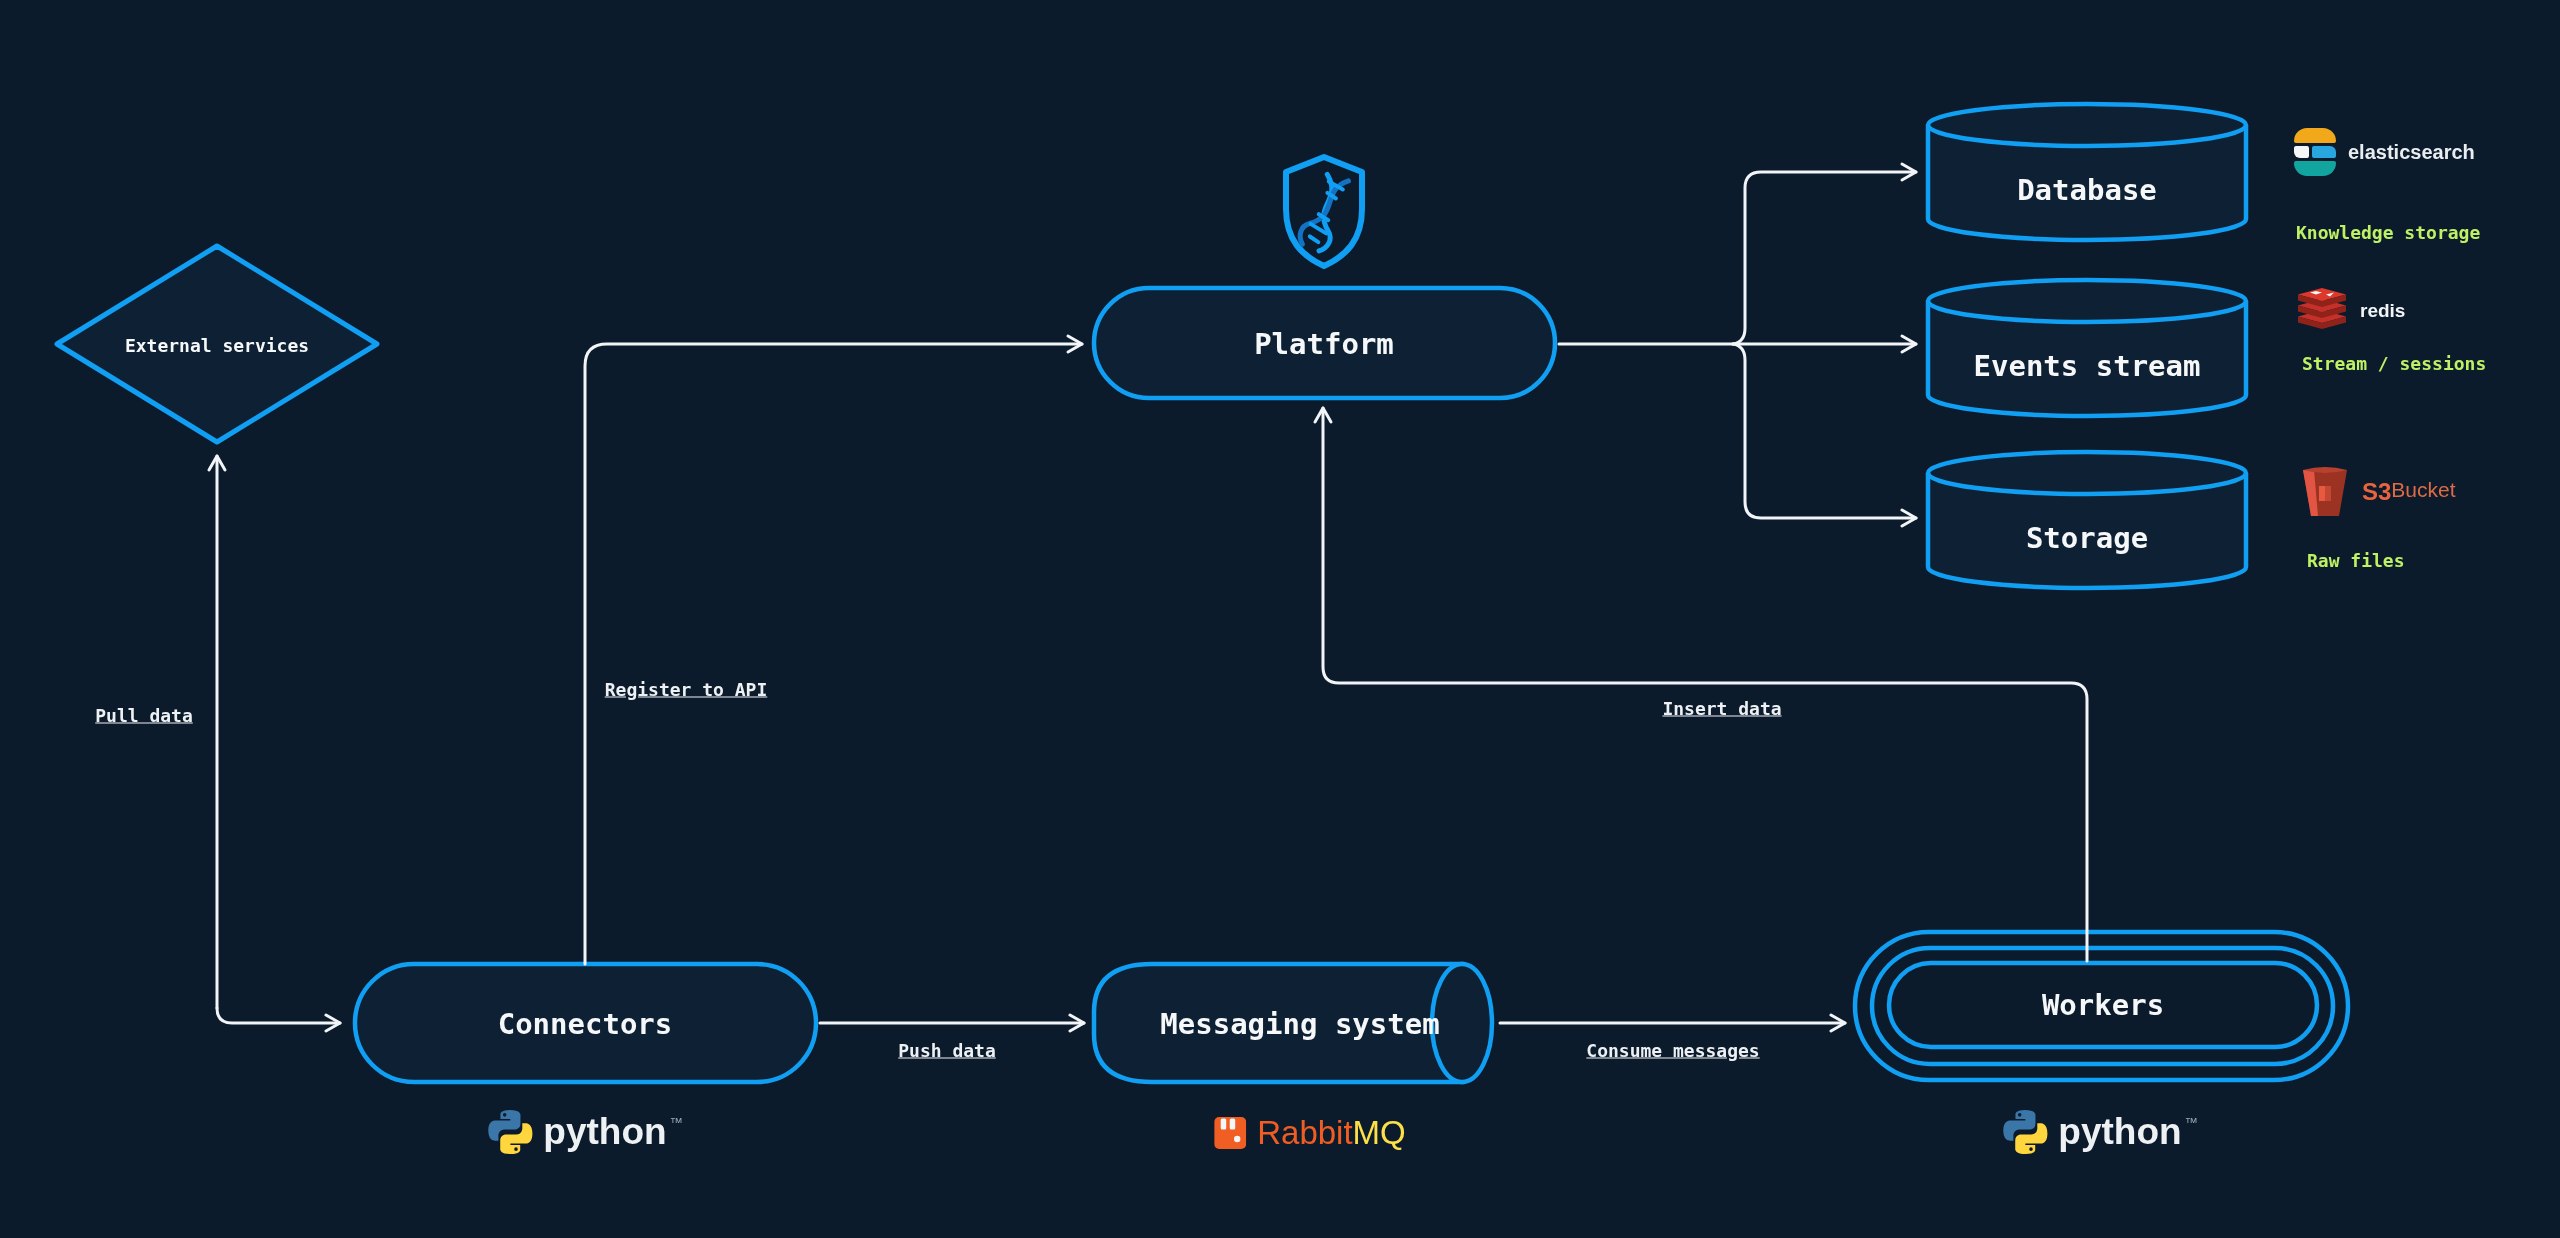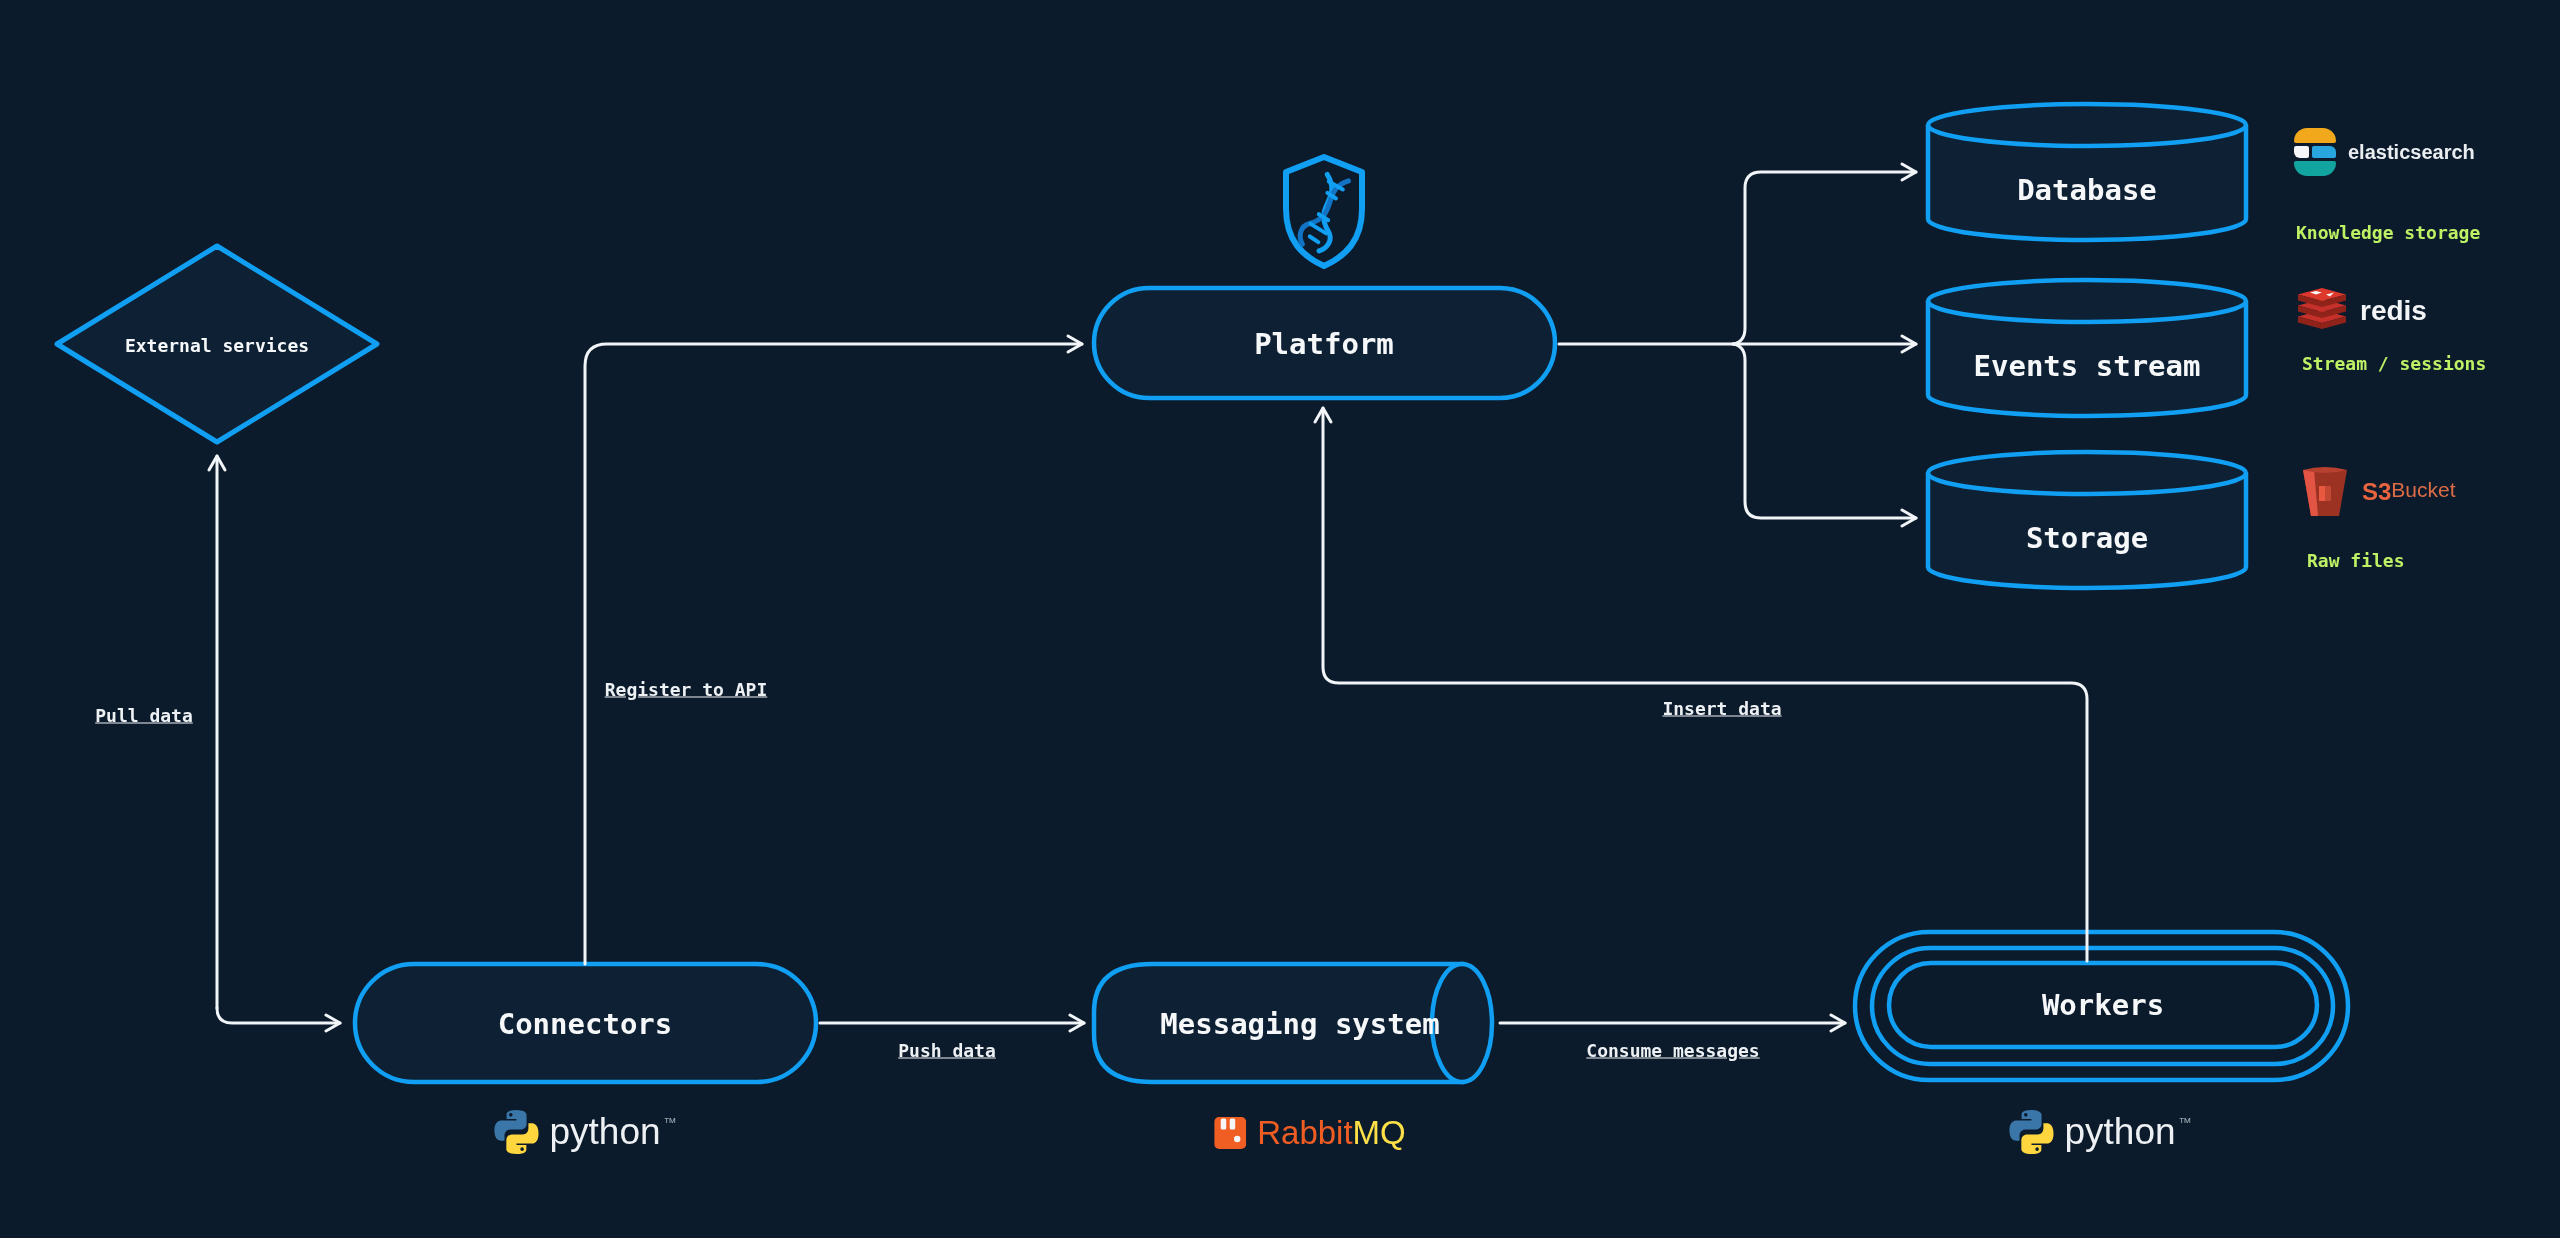--- a/index.html
+++ b/index.html
@@ -8,25 +8,25 @@
           font-family:"DejaVu Sans Mono", monospace;}
   svg.layer{position:absolute;left:0;top:0;}
   .txt{position:absolute;transform:translate(-50%,-50%);white-space:nowrap;color:#f5f7f9;}
   .node-label{font-size:29px;font-weight:700;letter-spacing:0;}
   .edge-label{font-size:18px;font-weight:700;color:#edf1f4;text-decoration:underline;}
   .caption{position:absolute;transform:translate(0,-50%);white-space:nowrap;
            font-size:18px;font-weight:700;color:#bef264;}
   .brand-row{position:absolute;display:flex;align-items:center;white-space:nowrap;}
   .sans{font-family:"Liberation Sans", sans-serif;}
   .brand-elastic{font-size:20px;color:#e9edf0;font-weight:700;margin-left:12px;}
-  .brand-redis{font-size:28px;color:#f2f4f6;font-weight:700;margin-left:12px;text-align:center;}
+  .brand-redis{font-size:19px;color:#f2f4f6;font-weight:700;margin-left:12px;text-align:center;}
   .s3-text{margin-left:12px;display:flex;flex-direction:row;line-height:1.25;}
   .brand-s3{font-size:24px;font-weight:700;color:#e8643e;}
   .brand-bucket{font-size:21px;font-weight:400;color:#dd6b45;}
-  .brand-python{font-size:37px;color:#eef1f4;font-weight:400;margin-left:10px;}
+  .brand-python{font-size:37px;color:#eef1f4;font-weight:700;margin-left:10px;}
   .tm{font-size:13px;color:#9aa7b0;align-self:flex-start;margin-top:6px;margin-left:3px;}
   .brand-rabbit1{font-size:33px;font-weight:400;color:#ef5d23;margin-left:11px;}
   .brand-rabbit2{font-size:33px;font-weight:400;color:#fde047;}
   
   .e-icon{display:flex;flex-direction:column;gap:3px;width:42px;}
   .e-top{height:15px;background:#f1a91b;border-radius:20px 20px 3px 3px;}
   .e-mid{height:12px;display:flex;gap:3px;}
   .e-mid .w{width:15px;background:#f4f6f7;border-radius:2px 2px 2px 6px;}
   .e-mid .b{flex:1;background:#27a6e0;border-radius:2px 6px 2px 2px;}
   .e-bot{height:15px;background:#12a5a0;border-radius:3px 3px 20px 20px;}

